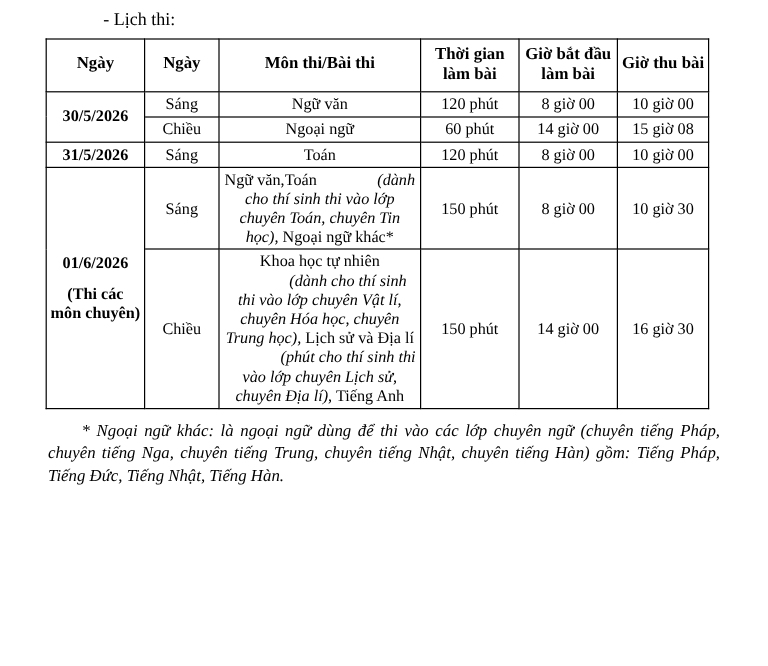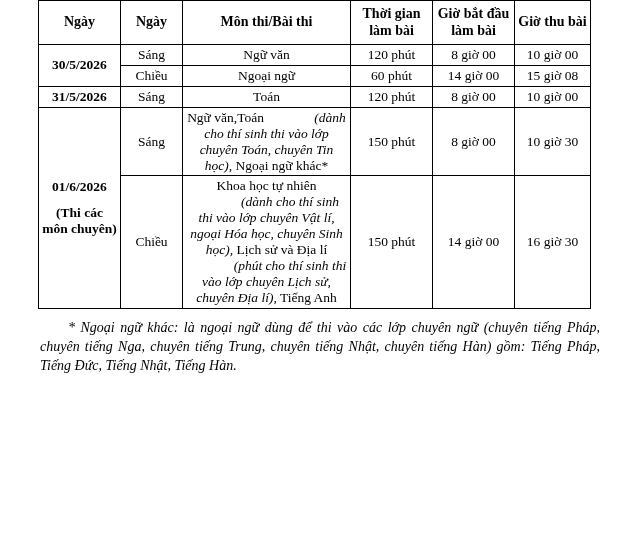--- a/index.html
+++ b/index.html
@@ -85,20 +85,21 @@
   }
   .footnote em {
     font-style: italic;
   }
 </style>
 </head>
 <body>
 
 <div class="page">
 
+  <div class="intro">- Lịch thi:</div>
 
   <table class="schedule">
     <colgroup>
       <col class="col-ngay">
       <col class="col-buoi">
       <col class="col-mon">
       <col class="col-tg">
       <col class="col-batdau">
       <col class="col-thubai">
     </colgroup>
@@ -147,21 +148,21 @@
         </td>
         <td>Sáng</td>
         <td class="subject-block"><span>Ngữ văn,</span><span>Toán </span><span class="ital">(dành cho thí sinh thi vào lớp chuyên Toán, chuyên Tin học),</span><span> Ngoại ngữ khác*</span></td>
         <td>150 phút</td>
         <td>8 giờ 00</td>
         <td>10 giờ 30</td>
       </tr>
 
       <tr>
         <td>Chiều</td>
-        <td class="subject-block"><span>Khoa học tự nhiên </span><span class="ital">(dành cho thí sinh thi vào lớp chuyên Vật lí, ngoại Hóa học, chuyên Sinh học),</span><span> Lịch sử và Địa lí </span><span class="ital">(phút cho thí sinh thi vào lớp chuyên Lịch sử, chuyên Địa lí),</span><span> Tiếng Anh</span></td>
+        <td class="subject-block"><span>Khoa học tự nhiên </span><span class="ital">(dành cho thí sinh thi vào lớp chuyên Vật lí, chuyên Hóa học, chuyên Trung học),</span><span> Lịch sử và Địa lí </span><span class="ital">(phút cho thí sinh thi vào lớp chuyên Lịch sử, chuyên Địa lí),</span><span> Tiếng Anh</span></td>
         <td>150 phút</td>
         <td>14 giờ 00</td>
         <td>16 giờ 30</td>
       </tr>
     </tbody>
   </table>
 
   <div class="footnote">
     <span class="first-indent"></span><em><span>*</span><span> Ngoại ngữ khác: </span><span>là ngoại ngữ dùng để thi vào các lớp chuyên ngữ (chuyên tiếng Pháp, chuyên tiếng Nga, chuyên tiếng Trung, chuyên tiếng Nhật, chuyên tiếng Hàn) gồm: Tiếng Pháp, Tiếng Đức, Tiếng Nhật, Tiếng Hàn.</span></em>
   </div>

